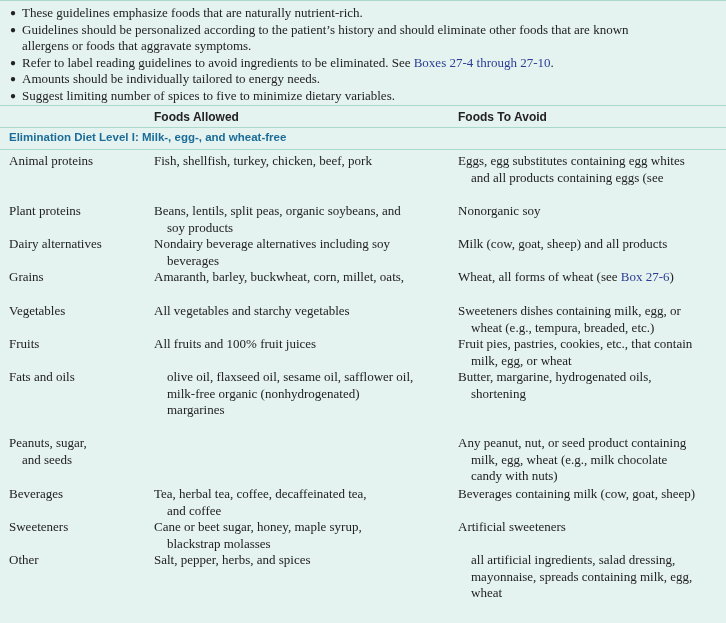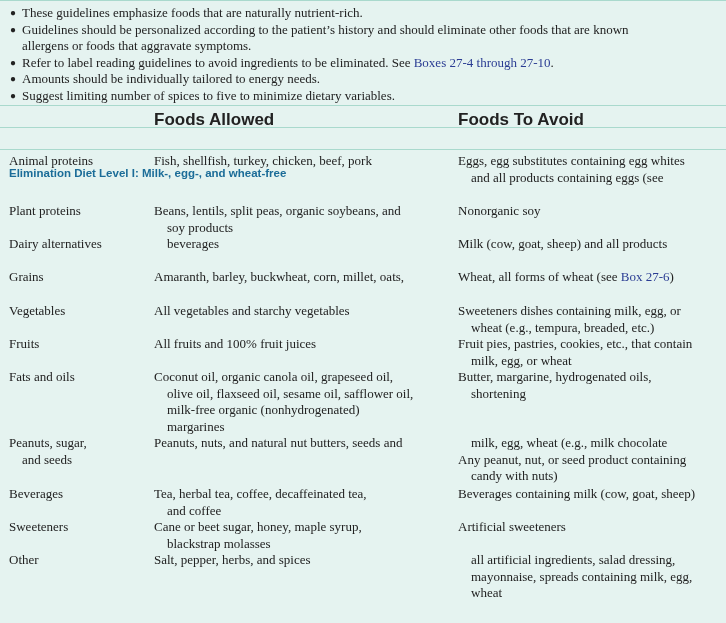--- a/index.html
+++ b/index.html
@@ -9,22 +9,22 @@
     font-family: "Liberation Serif", "DejaVu Serif", serif;
     font-size: 13px; color: #222;
     position: relative;
   }
   .topline { position: absolute; left: 0; top: 0; width: 726px; height: 1px; background: #a9d9cd; }
   .bullets { position: absolute; left: 8px; top: 5px; width: 712px; margin: 0; padding: 0; list-style: none; line-height: 16.6px; }
   .bullets li { position: relative; padding-left: 14px; }
   .bullets li .dot { position: absolute; left: 2px; top: 0; font-size: 10px; }
   .link { color: #2a3c93; }
   .hline { position: absolute; left: 0; width: 726px; height: 1px; background: #a9d9cd; }
-  .colhead { position: absolute; top: 110px; font-family: "Liberation Sans", "DejaVu Sans", sans-serif; font-weight: bold; font-size: 17px; color: #222; }
-  .section { position: absolute; left: 9px; top: 131px; font-family: "Liberation Sans", "DejaVu Sans", sans-serif; font-weight: bold; font-size: 11.5px; color: #1b6c98; margin-top: 36px; }
+  .colhead { position: absolute; top: 110px; font-family: "Liberation Sans", "DejaVu Sans", sans-serif; font-weight: bold; font-size: 12px; color: #222; }
+  .section { position: absolute; left: 9px; top: 131px; font-family: "Liberation Sans", "DejaVu Sans", sans-serif; font-weight: bold; font-size: 11.5px; color: #1b6c98; }
   .row { position: absolute; left: 0; width: 726px; line-height: 16.6px; }
   .c1 { position: absolute; left: 9px; width: 135px; }
   .c2 { position: absolute; left: 154px; width: 290px; }
   .c3 { position: absolute; left: 458px; width: 268px; }
   .cell span.line { display: block; }
   .cell span.line.ind { padding-left: 13px; }
 </style>
 </head>
 <body>
 
@@ -68,20 +68,21 @@
       </div>
       <div class="c3 cell">
         <span class="line">Nonorganic soy</span>
       </div>
     </div>
     <div class="row" style="top: 236px;">
       <div class="c1 cell">
         <span class="line">Dairy alternatives</span>
       </div>
       <div class="c2 cell">
+        <span class="line">Nondairy beverage alternatives including soy</span>
         <span class="line ind">beverages</span>
       </div>
       <div class="c3 cell">
         <span class="line">Milk (cow, goat, sheep) and all products</span>
       </div>
     </div>
     <div class="row" style="top: 269px;">
       <div class="c1 cell">
         <span class="line">Grains</span>
       </div>
@@ -114,41 +115,39 @@
       <div class="c3 cell">
         <span class="line">Fruit pies, pastries, cookies, etc., that contain</span>
         <span class="line ind">milk, egg, or wheat</span>
       </div>
     </div>
     <div class="row" style="top: 369px;">
       <div class="c1 cell">
         <span class="line">Fats and oils</span>
       </div>
       <div class="c2 cell">
-        <span class="line">Coconut oil, organic canola oil, grapeseed oil,</span>
         <span class="line ind">olive oil, flaxseed oil, sesame oil, safflower oil,</span>
         <span class="line ind">milk-free organic (nonhydrogenated)</span>
         <span class="line ind">margarines</span>
       </div>
       <div class="c3 cell">
         <span class="line">Butter, margarine, hydrogenated oils,</span>
         <span class="line ind">shortening</span>
       </div>
     </div>
     <div class="row" style="top: 435px;">
       <div class="c1 cell">
         <span class="line">Peanuts, sugar,</span>
         <span class="line ind">and seeds</span>
       </div>
       <div class="c2 cell">
-        <span class="line">Peanuts, nuts, and natural nut butters, seeds and</span>
       </div>
       <div class="c3 cell">
+        <span class="line">Any peanut, nut, or seed product containing</span>
         <span class="line ind">milk, egg, wheat (e.g., milk chocolate</span>
-        <span class="line">Any peanut, nut, or seed product containing</span>
         <span class="line ind">candy with nuts)</span>
       </div>
     </div>
     <div class="row" style="top: 486px;">
       <div class="c1 cell">
         <span class="line">Beverages</span>
       </div>
       <div class="c2 cell">
         <span class="line">Tea, herbal tea, coffee, decaffeinated tea,</span>
         <span class="line ind">and coffee</span>

